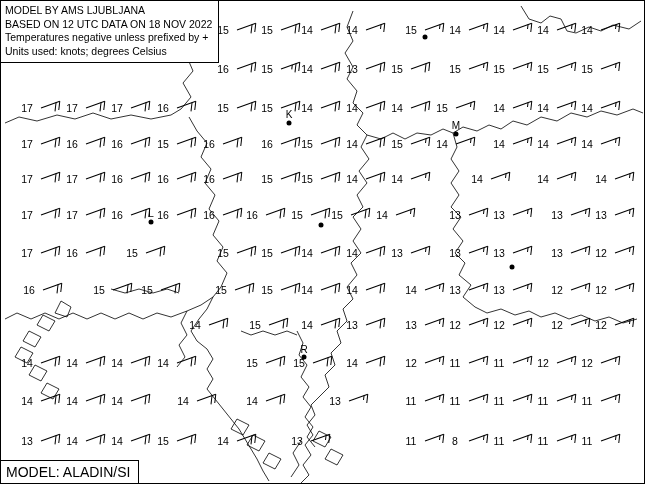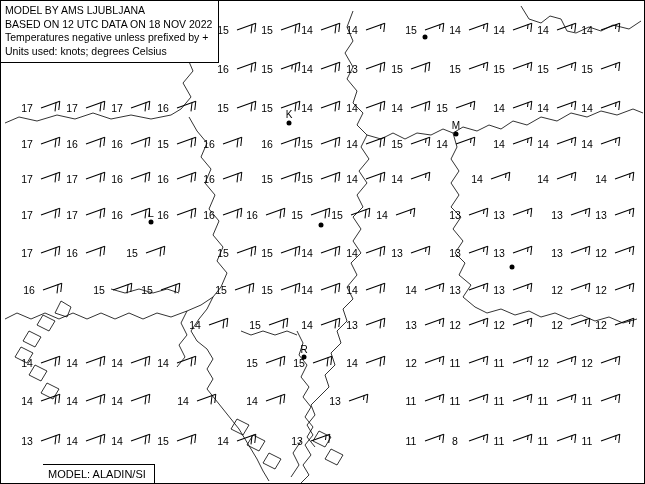--- a/index.html
+++ b/index.html
@@ -2,21 +2,21 @@
 <html><head>
 <meta charset="utf-8">
 <style>
   html,body{margin:0;padding:0;background:#ffffff;}
   body{width:645px;height:484px;overflow:hidden;font-family:"Liberation Sans",sans-serif;}
   #chart{position:relative;width:645px;height:484px;background:#fff;border:1px solid #000;box-sizing:border-box;}
   .coast{position:absolute;left:0;top:0;width:645px;height:484px;pointer-events:none;}
   .legend{position:absolute;left:0;top:0;background:#fff;border:1px solid #000;border-left:none;border-top:none;padding:3px 6px 4px 4px;z-index:40;}
   .legend div{font-size:10.5px;line-height:13.5px;color:#000;white-space:nowrap;}
   .legend .b{font-weight:bold;}
-  .model{position:absolute;left:0;bottom:0;background:#fff;border:1px solid #000;border-left:none;border-bottom:none;padding:3px 8px 3px 5px;z-index:40;font-size:11px;margin-left:42px;}
+  .model{position:absolute;left:0;bottom:0;background:#fff;border:1px solid #000;border-left:none;border-bottom:none;padding:3px 8px 3px 5px;z-index:40;font-size:14px;}
   .stn{position:absolute;width:0;height:0;z-index:20;}
   .temp{position:absolute;font-size:10.5px;line-height:10.5px;color:#000;white-space:nowrap;transform:translate(-50%,-50%);}
   .barb{position:absolute;left:0;top:0;overflow:visible;}
   .city{position:absolute;font-size:10px;color:#000;transform:translate(-50%,-50%);z-index:25;}
   .dot{position:absolute;width:5px;height:5px;background:#000;border-radius:50%;transform:translate(-50%,-50%);z-index:24;}
 </style>
 </head>
 <body>
 
 <div id="chart">

